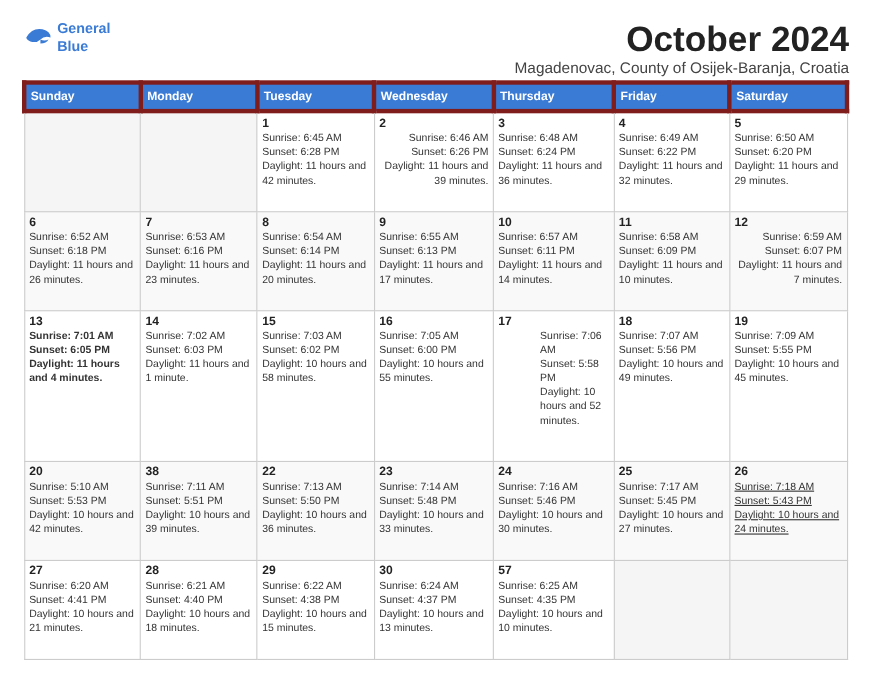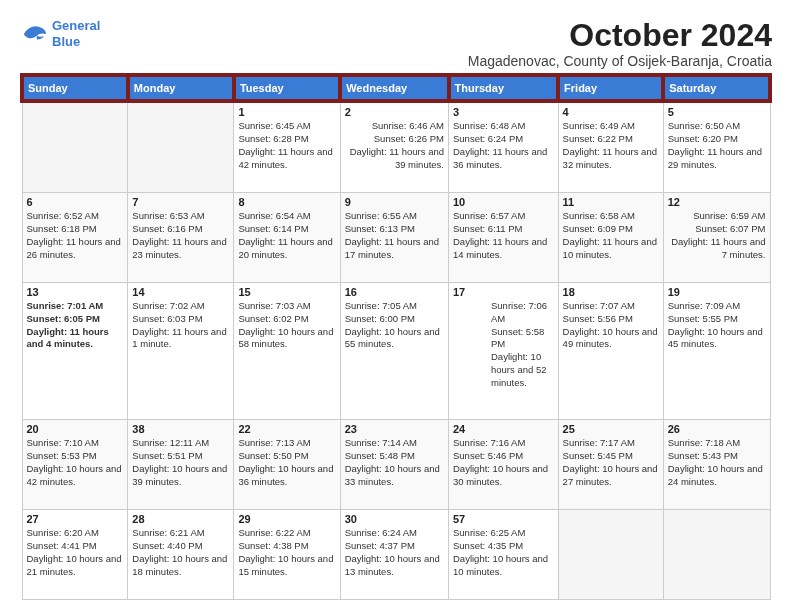--- a/index.html
+++ b/index.html
@@ -252,27 +252,27 @@
           <td>
             <span class="day-num">19</span>
             <div class="day-detail" style="white-space: pre-line;">Sunrise: 7:09 AM
 Sunset: 5:55 PM
 Daylight: 10 hours and 45 minutes.</div>
           </td>
         </tr>
         <tr class="row-bg-light">
           <td>
             <span class="day-num">20</span>
-            <div class="day-detail" style="white-space: pre-line;">Sunrise: 7:10 AM
+            <div class="day-detail" style="white-space: pre-line;">Sunrise: 5:10 AM
 Sunset: 5:53 PM
 Daylight: 10 hours and 42 minutes.</div>
           </td>
           <td>
             <span class="day-num">38</span>
-            <div class="day-detail" style="white-space: pre-line;">Sunrise: 12:11 AM
+            <div class="day-detail" style="white-space: pre-line;">Sunrise: 7:11 AM
 Sunset: 5:51 PM
 Daylight: 10 hours and 39 minutes.</div>
           </td>
           <td>
             <span class="day-num">22</span>
             <div class="day-detail" style="white-space: pre-line;">Sunrise: 7:13 AM
 Sunset: 5:50 PM
 Daylight: 10 hours and 36 minutes.</div>
           </td>
           <td>
@@ -288,21 +288,21 @@
 Daylight: 10 hours and 30 minutes.</div>
           </td>
           <td>
             <span class="day-num">25</span>
             <div class="day-detail" style="white-space: pre-line;">Sunrise: 7:17 AM
 Sunset: 5:45 PM
 Daylight: 10 hours and 27 minutes.</div>
           </td>
           <td>
             <span class="day-num">26</span>
-            <div class="day-detail" style="white-space: pre-line;">Sunrise: 7:18 AM
+            <div class="day-detail" style="white-space: pre-line; text-decoration: underline;">Sunrise: 7:18 AM
 Sunset: 5:43 PM
 Daylight: 10 hours and 24 minutes.</div>
           </td>
         </tr>
         <tr>
           <td>
             <span class="day-num">27</span>
             <div class="day-detail" style="white-space: pre-line;">Sunrise: 6:20 AM
 Sunset: 4:41 PM
 Daylight: 10 hours and 21 minutes.</div>

